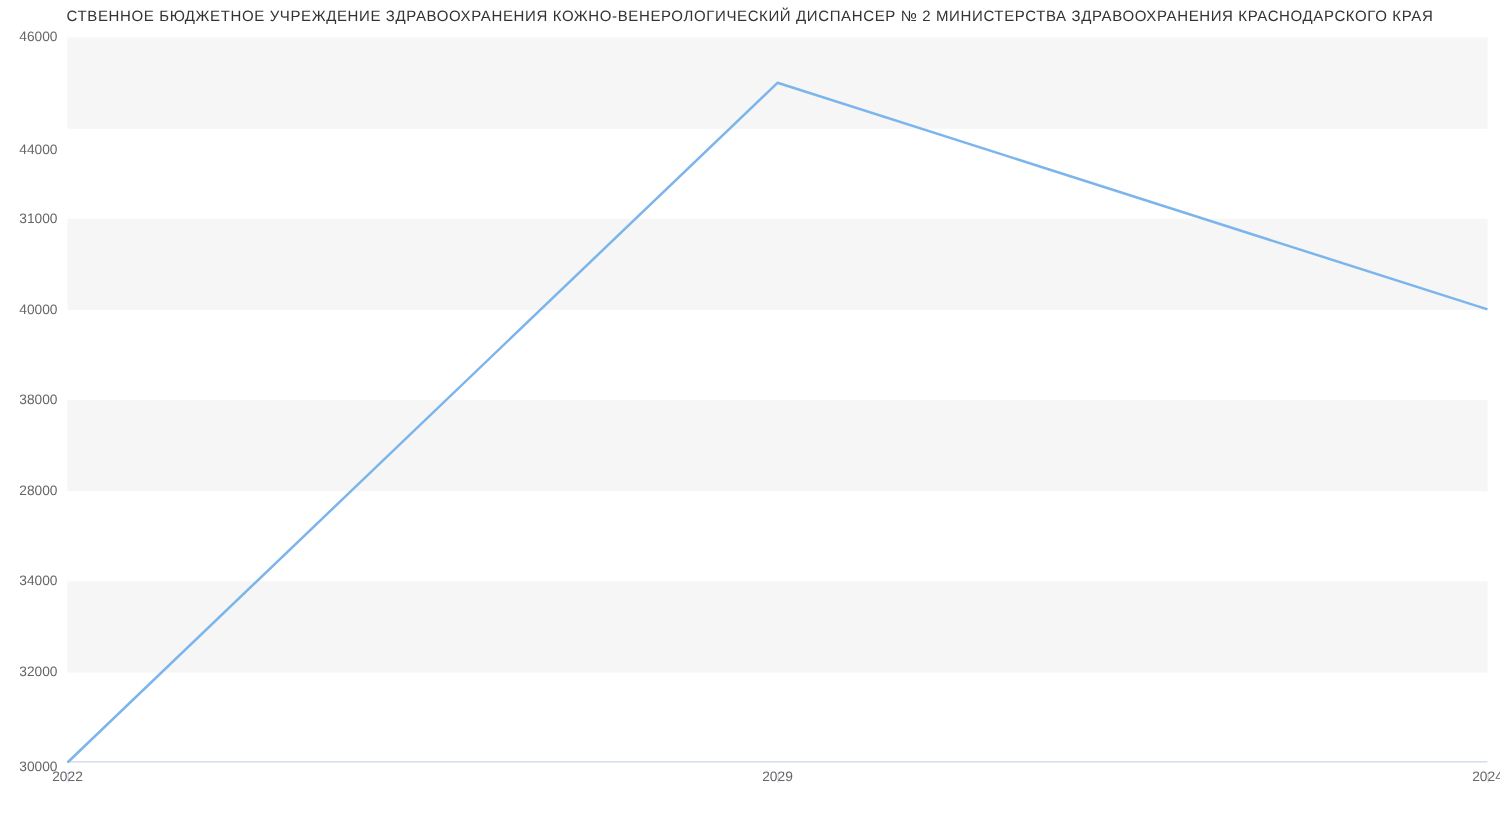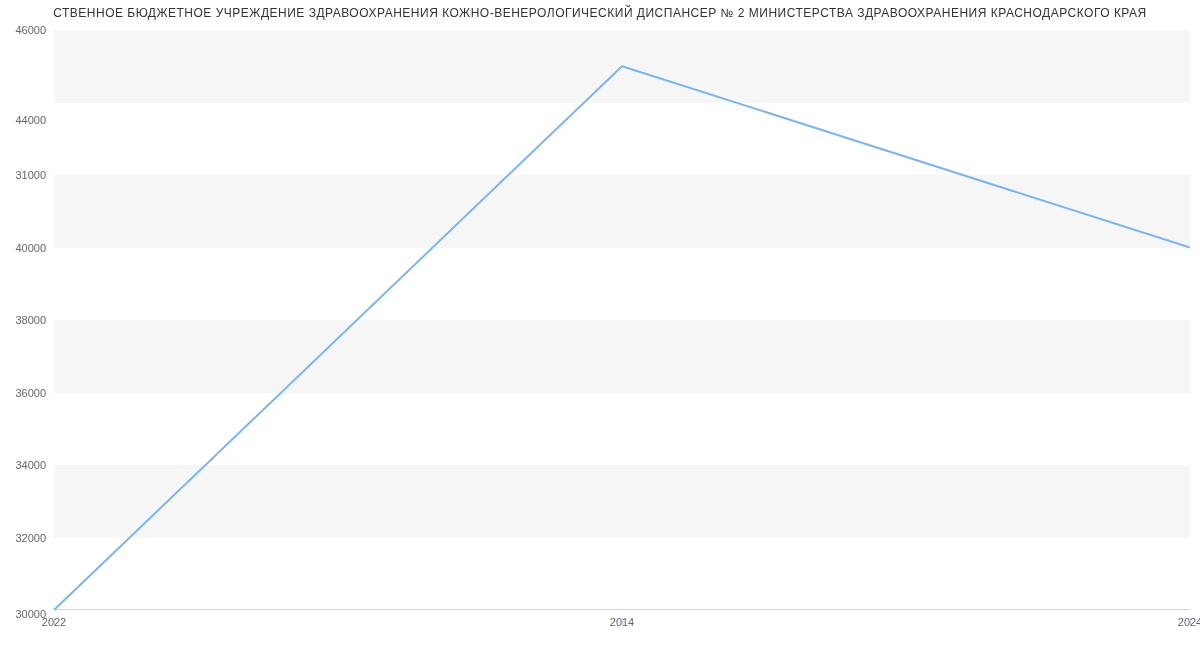--- a/index.html
+++ b/index.html
@@ -95,26 +95,26 @@
       <div class="band" style="top: 145px; height: 72.5px;"></div>
       <div class="band" style="top: 290px; height: 72.5px;"></div>
       <div class="band" style="top: 435px; height: 72.5px;"></div>
     <div class="axis-x"></div>
     <svg class="series" id="series" preserveAspectRatio="none" viewBox="0 0 1136 580">
         <path d="M0 580 L568 36.25 L1136 217.5" fill="none" stroke="#7cb5ec" stroke-width="2" stroke-linejoin="round"></path>
       </svg>
   <div class="y-tick" style="top: 584px;">30000</div>
       <div class="y-tick" style="top: 507.5px;">32000</div>
       <div class="y-tick" style="top: 435px;">34000</div>
-      <div class="y-tick" style="top: 362.5px;">36000</div>
+      <div class="y-tick" style="top: 362.5px;">28000</div>
       <div class="y-tick" style="top: 290px;">38000</div>
       <div class="y-tick" style="top: 217.5px;">40000</div>
       <div class="y-tick" style="top: 145px;">31000</div>
       <div class="y-tick" style="top: 90px;">44000</div>
       <div class="y-tick" style="top: 0px;">46000</div>
       <div class="x-tick-mark" style="left: 0px; top: 580px;"></div>
       <div class="x-tick" style="left: 0px;">2022</div>
       <div class="x-tick-mark" style="left: 568px; top: 580px;"></div>
-      <div class="x-tick" style="left: 568px;">2014</div>
+      <div class="x-tick" style="left: 568px;">2029</div>
       <div class="x-tick-mark" style="left: 1136px; top: 580px;"></div>
       <div class="x-tick" style="left: 1136px;">2024</div>
     </div>
 </div>
 
 </body></html>

